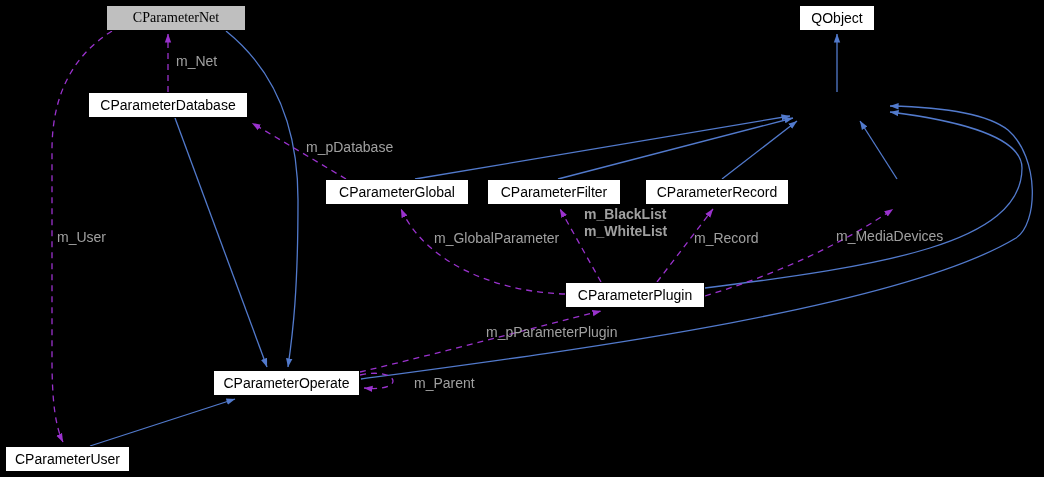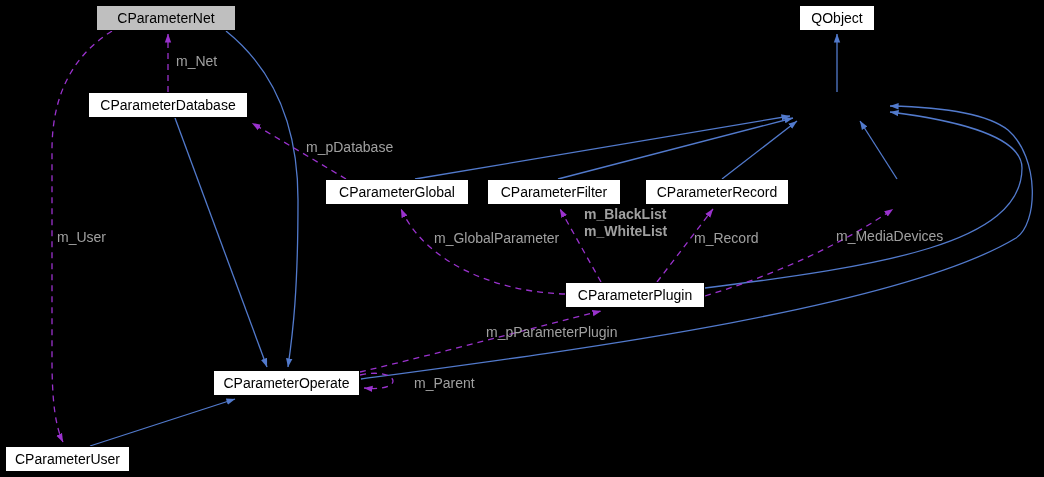--- a/index.html
+++ b/index.html
@@ -88,21 +88,21 @@
     <path class="edge-usage" marker-end="url(#arrUsage)" d="M 112 31 C 72 56 52 96 52 150 L 52 360 C 52 404 56 428 63 442"></path>
     <path class="edge-usage" marker-end="url(#arrUsage)" d="M 346 179 L 252 123"></path>
     <path class="edge-usage" marker-end="url(#arrUsage)" d="M 565 294 C 495 292 425 262 401 209"></path>
     <path class="edge-usage" marker-end="url(#arrUsage)" d="M 601 282 L 560 209"></path>
     <path class="edge-usage" marker-end="url(#arrUsage)" d="M 657 282 L 713 209"></path>
     <path class="edge-usage" marker-end="url(#arrUsage)" d="M 705 296 C 778 274 846 242 893 209"></path>
     <path class="edge-usage" marker-end="url(#arrUsage)" d="M 360 372 C 440 353 532 328 601 311"></path>
     <path class="edge-usage" marker-end="url(#arrUsage)" d="M 360 375 C 384 370 393 377 393 381 C 393 386 383 390 364 388"></path>
   </svg>
 
-  <div class="node node--focus" style="left:96px; top:5px;  width:140px;">CParameterNet</div>
+  <div class="node node--focus" style="left:106px; top:5px;  width:140px;font-family:Liberation Serif, serif;">CParameterNet</div>
   <div class="node" style="left:799px; top:5px;  width:76px;">QObject</div>
   <div class="node" style="left:88px;  top:92px; width:160px;">CParameterDatabase</div>
   <div class="node" style="left:325px; top:179px; width:144px;">CParameterGlobal</div>
   <div class="node" style="left:645px; top:179px; width:144px;">CParameterRecord</div>
   <div class="node" style="left:487px; top:179px; width:134px;">CParameterFilter</div>
   <div class="node" style="left:565px; top:282px; width:140px;">CParameterPlugin</div>
   <div class="node" style="left:213px; top:370px; width:147px;">CParameterOperate</div>
   <div class="node" style="left:5px;   top:446px; width:125px;">CParameterUser</div>
 
   <div class="edge-label" style="left:176px; top:53px;">m_Net</div>

